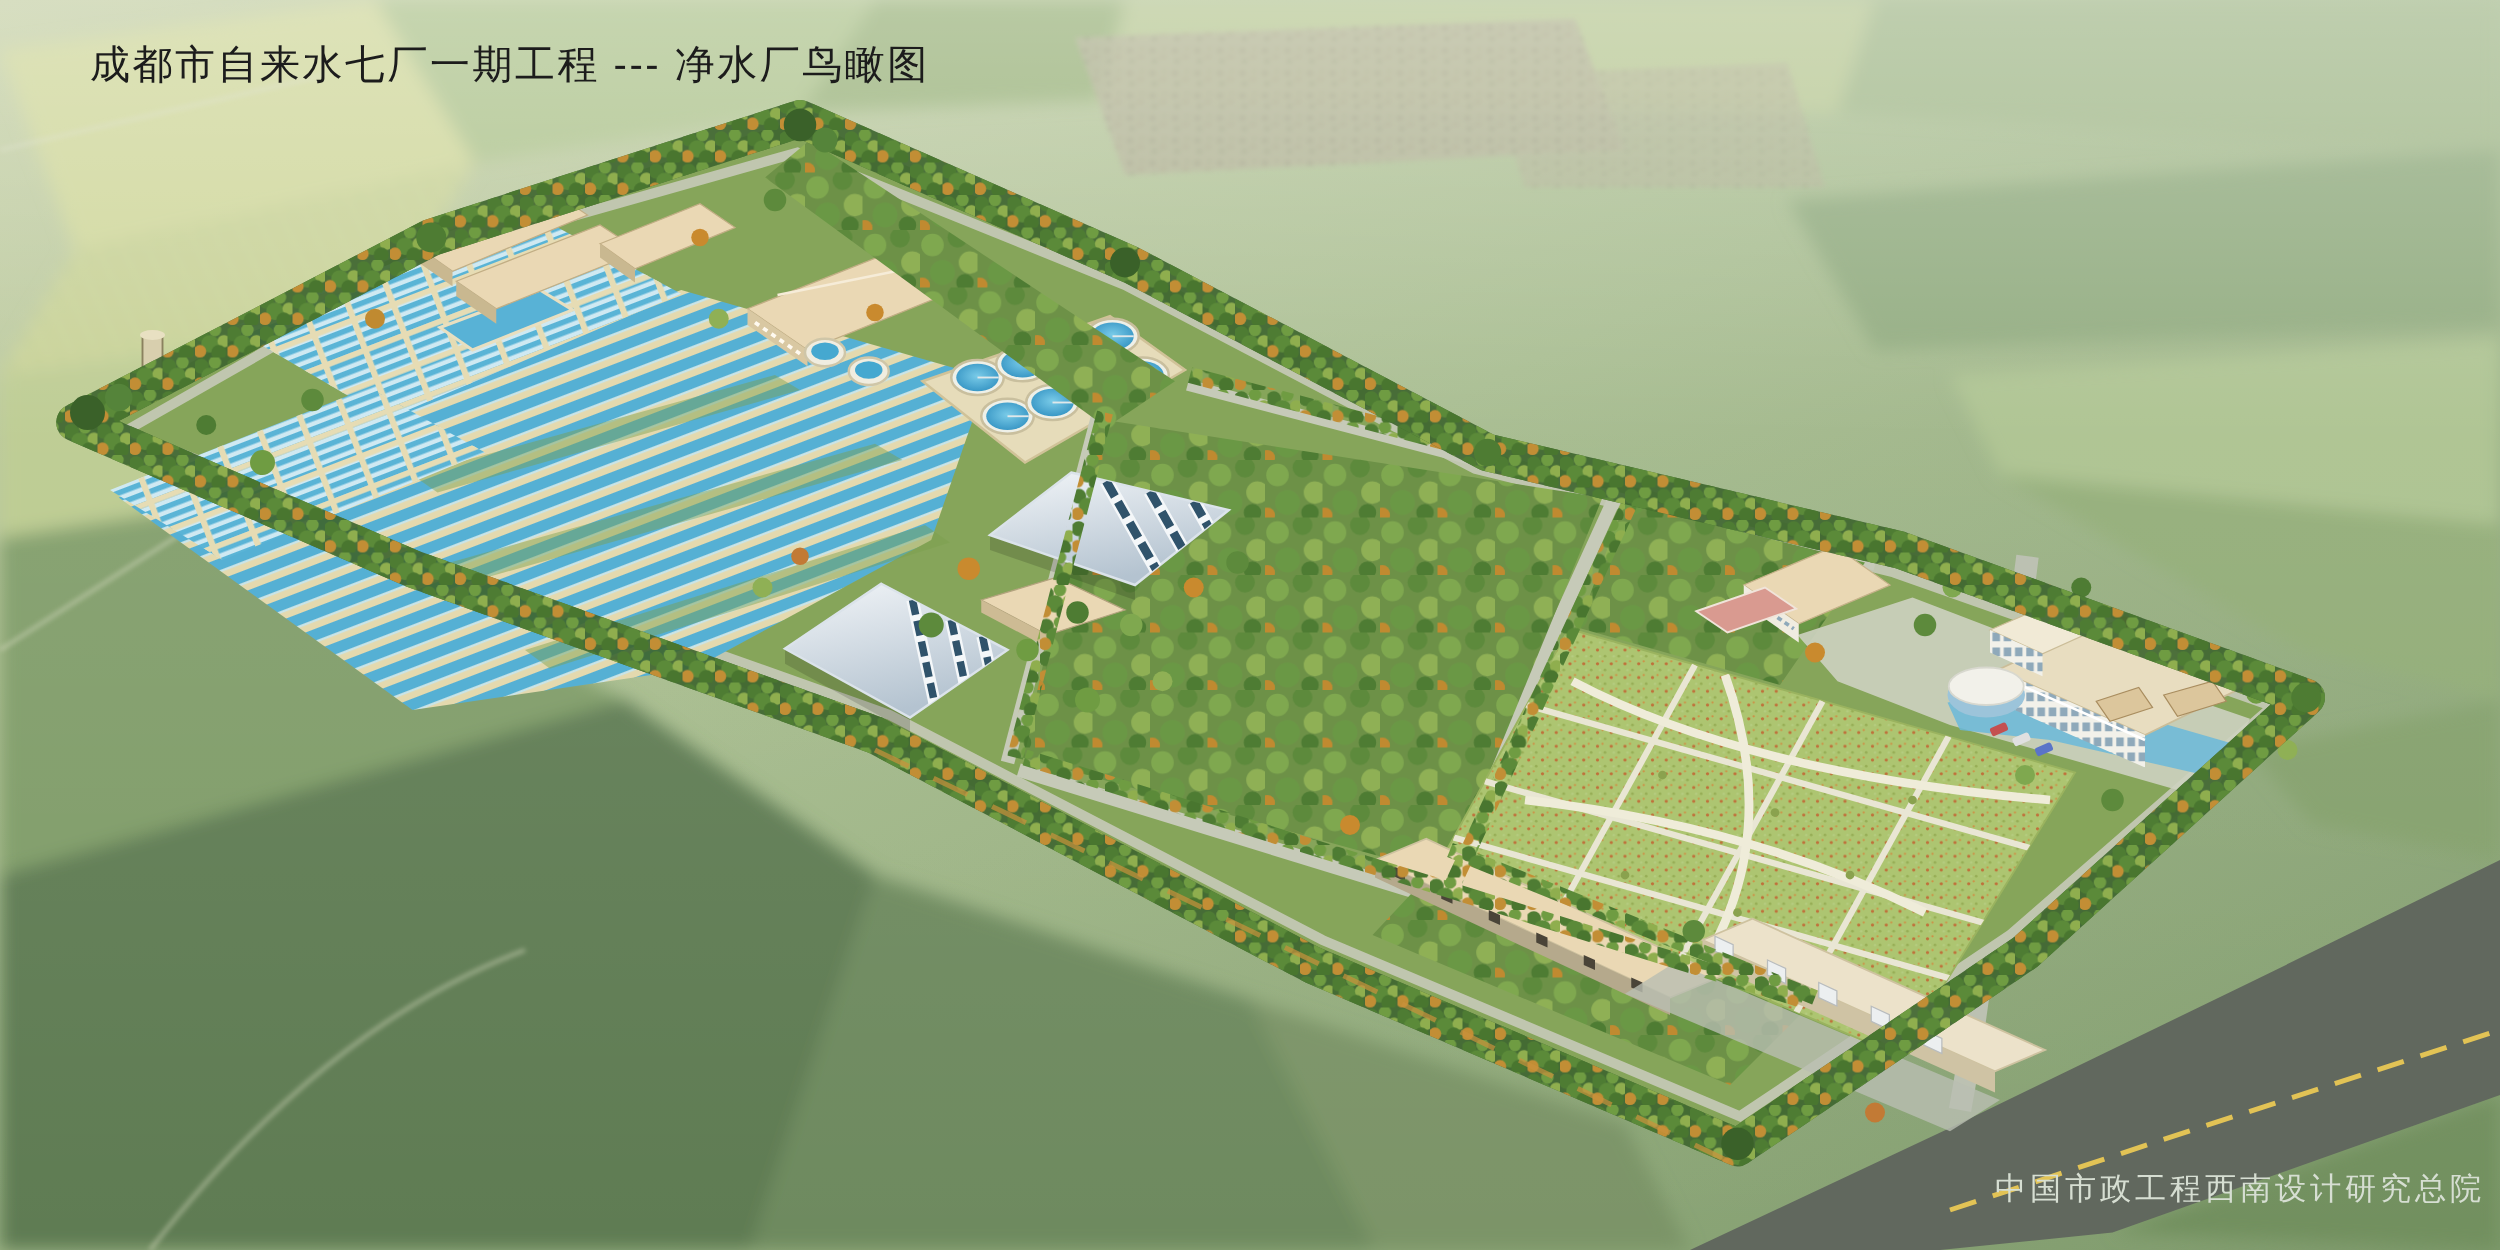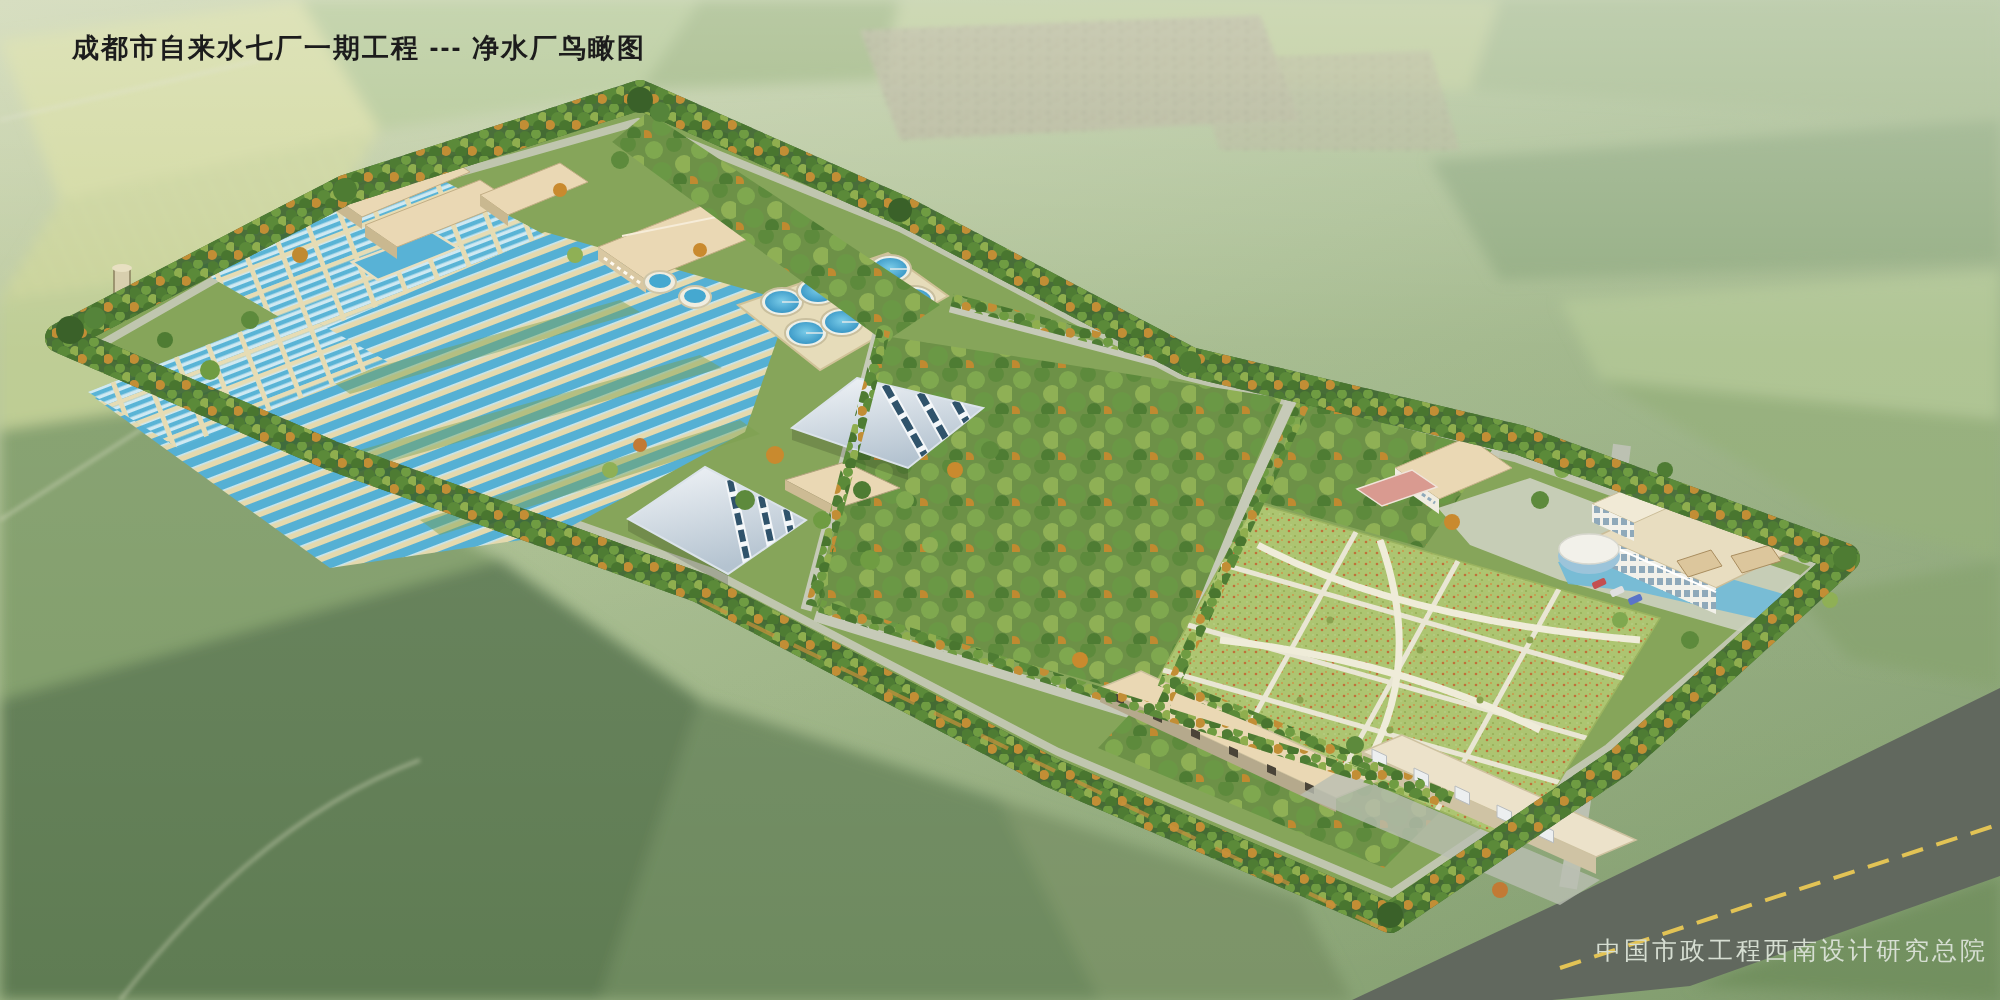--- a/index.html
+++ b/index.html
@@ -1,19 +1,19 @@
 <!DOCTYPE html>
 <html style="--title-ink: #1c1c1c; --credit-ink: #d6ded2; --pool-water: #55b0d4; --pool-wall: #e4d9ae; --tank-water: #3f9ecc; --roof-beige: #ead8b4; --site-grass: #86a55a; --tree-dark: #3f6630; --lawn-green: #adc571; --road-concrete: #c6cab8; --road-asphalt: #61685e; --road-centerline: #e2c355; --building-white: #f2f1ea; --pond-blue: #6ab8da; --court-pink: #d99a90;"><head>
 <meta charset="utf-8">
 <style>
   html,body{margin:0;padding:0;background:#8fa87c;}
   .stage{position:relative;width:2000px;height:1000px;overflow:hidden;
          font-family:"Liberation Sans",sans-serif;}
   .stage svg{position:absolute;left:0;top:0;}
-  .title{position:absolute;left:72px;top:30px;font-size:27px;font-weight:bold;
+  .title{position:absolute;left:72px;top:30px;font-size:32px;font-weight:normal;
          letter-spacing:2px;color:var(--title-ink,#1c1c1c);white-space:nowrap;}
   .credit{position:absolute;left:1596px;top:934px;font-size:25px;
           letter-spacing:3px;color:var(--credit-ink,#d6ded2);white-space:nowrap;}
   .c-pool{fill:var(--pool-water,#55b0d4);}
   .c-wall{fill:var(--pool-wall,#e4d9ae);}
   .c-roofbeige{fill:var(--roof-beige,#ead8b4);}
   .c-grass{fill:var(--site-grass,#86a55a);}
   .c-treedark{stroke:var(--tree-dark,#3f6630);}
   .c-lawn{fill:var(--lawn-green,#adc571);}
   .c-concrete{stroke:var(--road-concrete,#c6cab8);}

